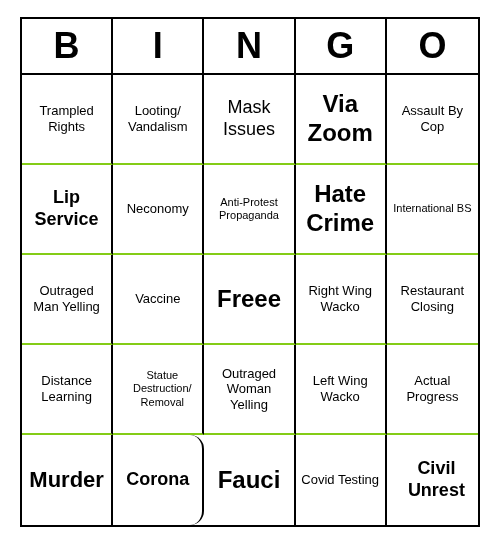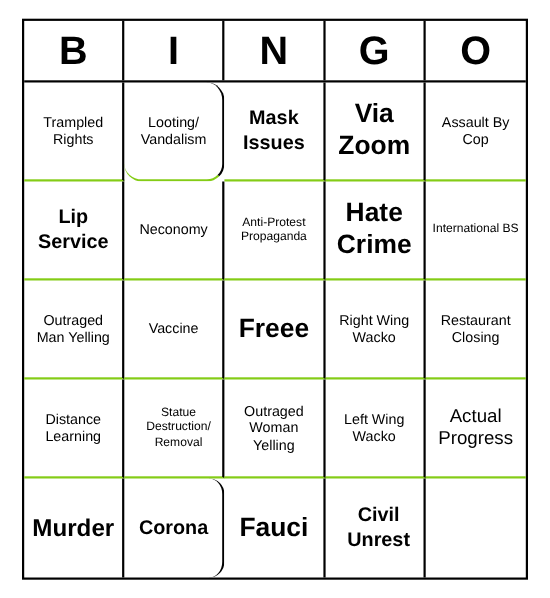--- a/index.html
+++ b/index.html
@@ -60,37 +60,38 @@
 <div class="bingo-card">
   <div class="bingo-header">
   <div class="bingo-header-cell">B</div>
       <div class="bingo-header-cell">I</div>
       <div class="bingo-header-cell">N</div>
       <div class="bingo-header-cell">G</div>
       <div class="bingo-header-cell">O</div>
     </div>
   <div class="bingo-grid">
   <div class="bingo-cell" style="font-size: 13px;">Trampled Rights</div>
-      <div class="bingo-cell" style="font-size: 13px; border-radius: 16px;">Looting/ Vandalism</div>
-      <div class="bingo-cell" style="font-size: 18px; font-weight: bold;">Mask Issues</div>
+      <div class="bingo-cell" style="font-size: 13px;">Looting/ Vandalism</div>
+      <div class="bingo-cell" style="font-size: 18px; font-weight: normal;">Mask Issues</div>
       <div class="bingo-cell" style="font-size: 24px; font-weight: bold;">Via Zoom</div>
       <div class="bingo-cell" style="font-size: 13px;">Assault By Cop</div>
       <div class="bingo-cell" style="font-size: 18px; font-weight: bold;">Lip Service</div>
       <div class="bingo-cell" style="font-size: 13px;">Neconomy</div>
       <div class="bingo-cell" style="font-size: 11px;">Anti-Protest Propaganda</div>
       <div class="bingo-cell" style="font-size: 24px; font-weight: bold;">Hate Crime</div>
       <div class="bingo-cell" style="font-size: 11px;">International BS</div>
       <div class="bingo-cell" style="font-size: 13px;">Outraged Man Yelling</div>
       <div class="bingo-cell" style="font-size: 13px;">Vaccine</div>
       <div class="bingo-cell" style="font-size: 24px; font-weight: bold;">Freee</div>
       <div class="bingo-cell" style="font-size: 13px;">Right Wing Wacko</div>
       <div class="bingo-cell" style="font-size: 13px;">Restaurant Closing</div>
       <div class="bingo-cell" style="font-size: 13px;">Distance Learning</div>
       <div class="bingo-cell" style="font-size: 11px; padding-left: 13px;">Statue Destruction/ Removal</div>
       <div class="bingo-cell" style="font-size: 13px;">Outraged Woman Yelling</div>
       <div class="bingo-cell" style="font-size: 13px;">Left Wing Wacko</div>
-      <div class="bingo-cell" style="font-size: 17px;">Actual Progress</div>
+      <div class="bingo-cell" style="font-size: 13px;">Actual Progress</div>
       <div class="bingo-cell" style="font-size: 22px; font-weight: bold;">Murder</div>
       <div class="bingo-cell" style="font-size: 18px; font-weight: bold; border-radius: 14px;">Corona</div>
       <div class="bingo-cell" style="font-size: 24px; font-weight: bold;">Fauci</div>
+      <div class="bingo-cell" style="font-size: 13px;">Covid Testing</div>
       <div class="bingo-cell" style="font-size: 18px; font-weight: bold; padding-left: 12px;">Civil Unrest</div>
     </div>
 </div>
 
 </body></html>

